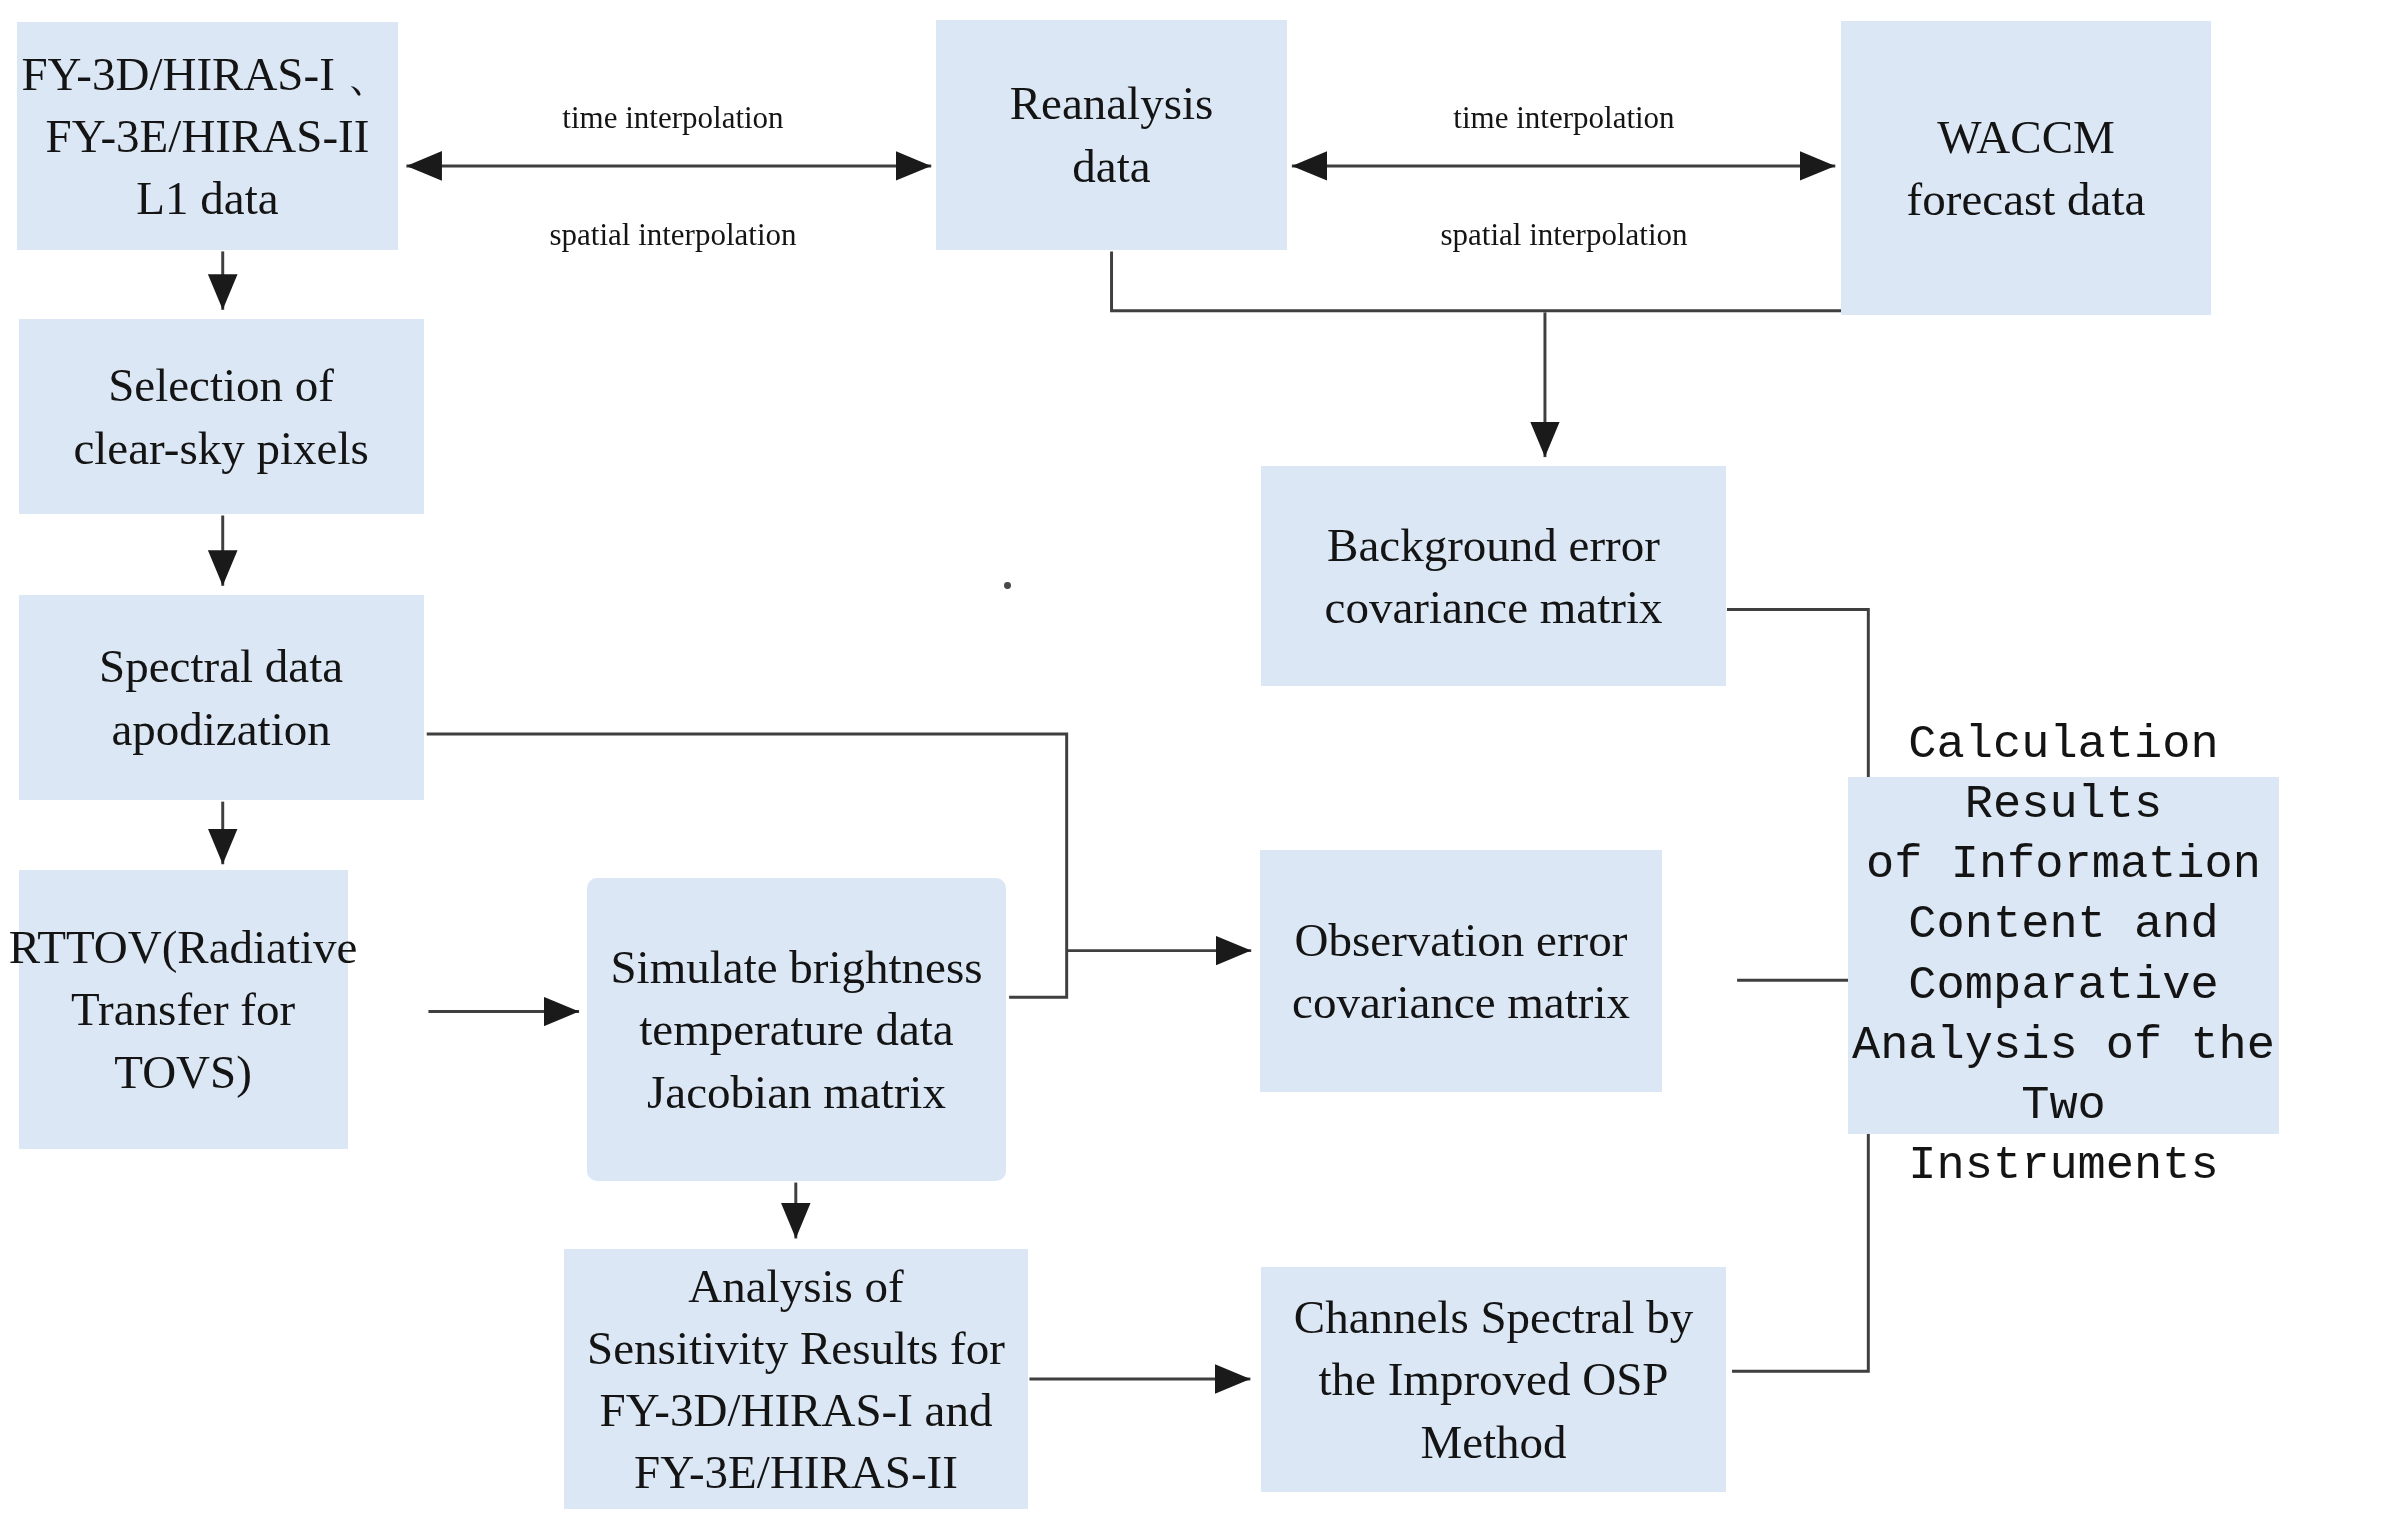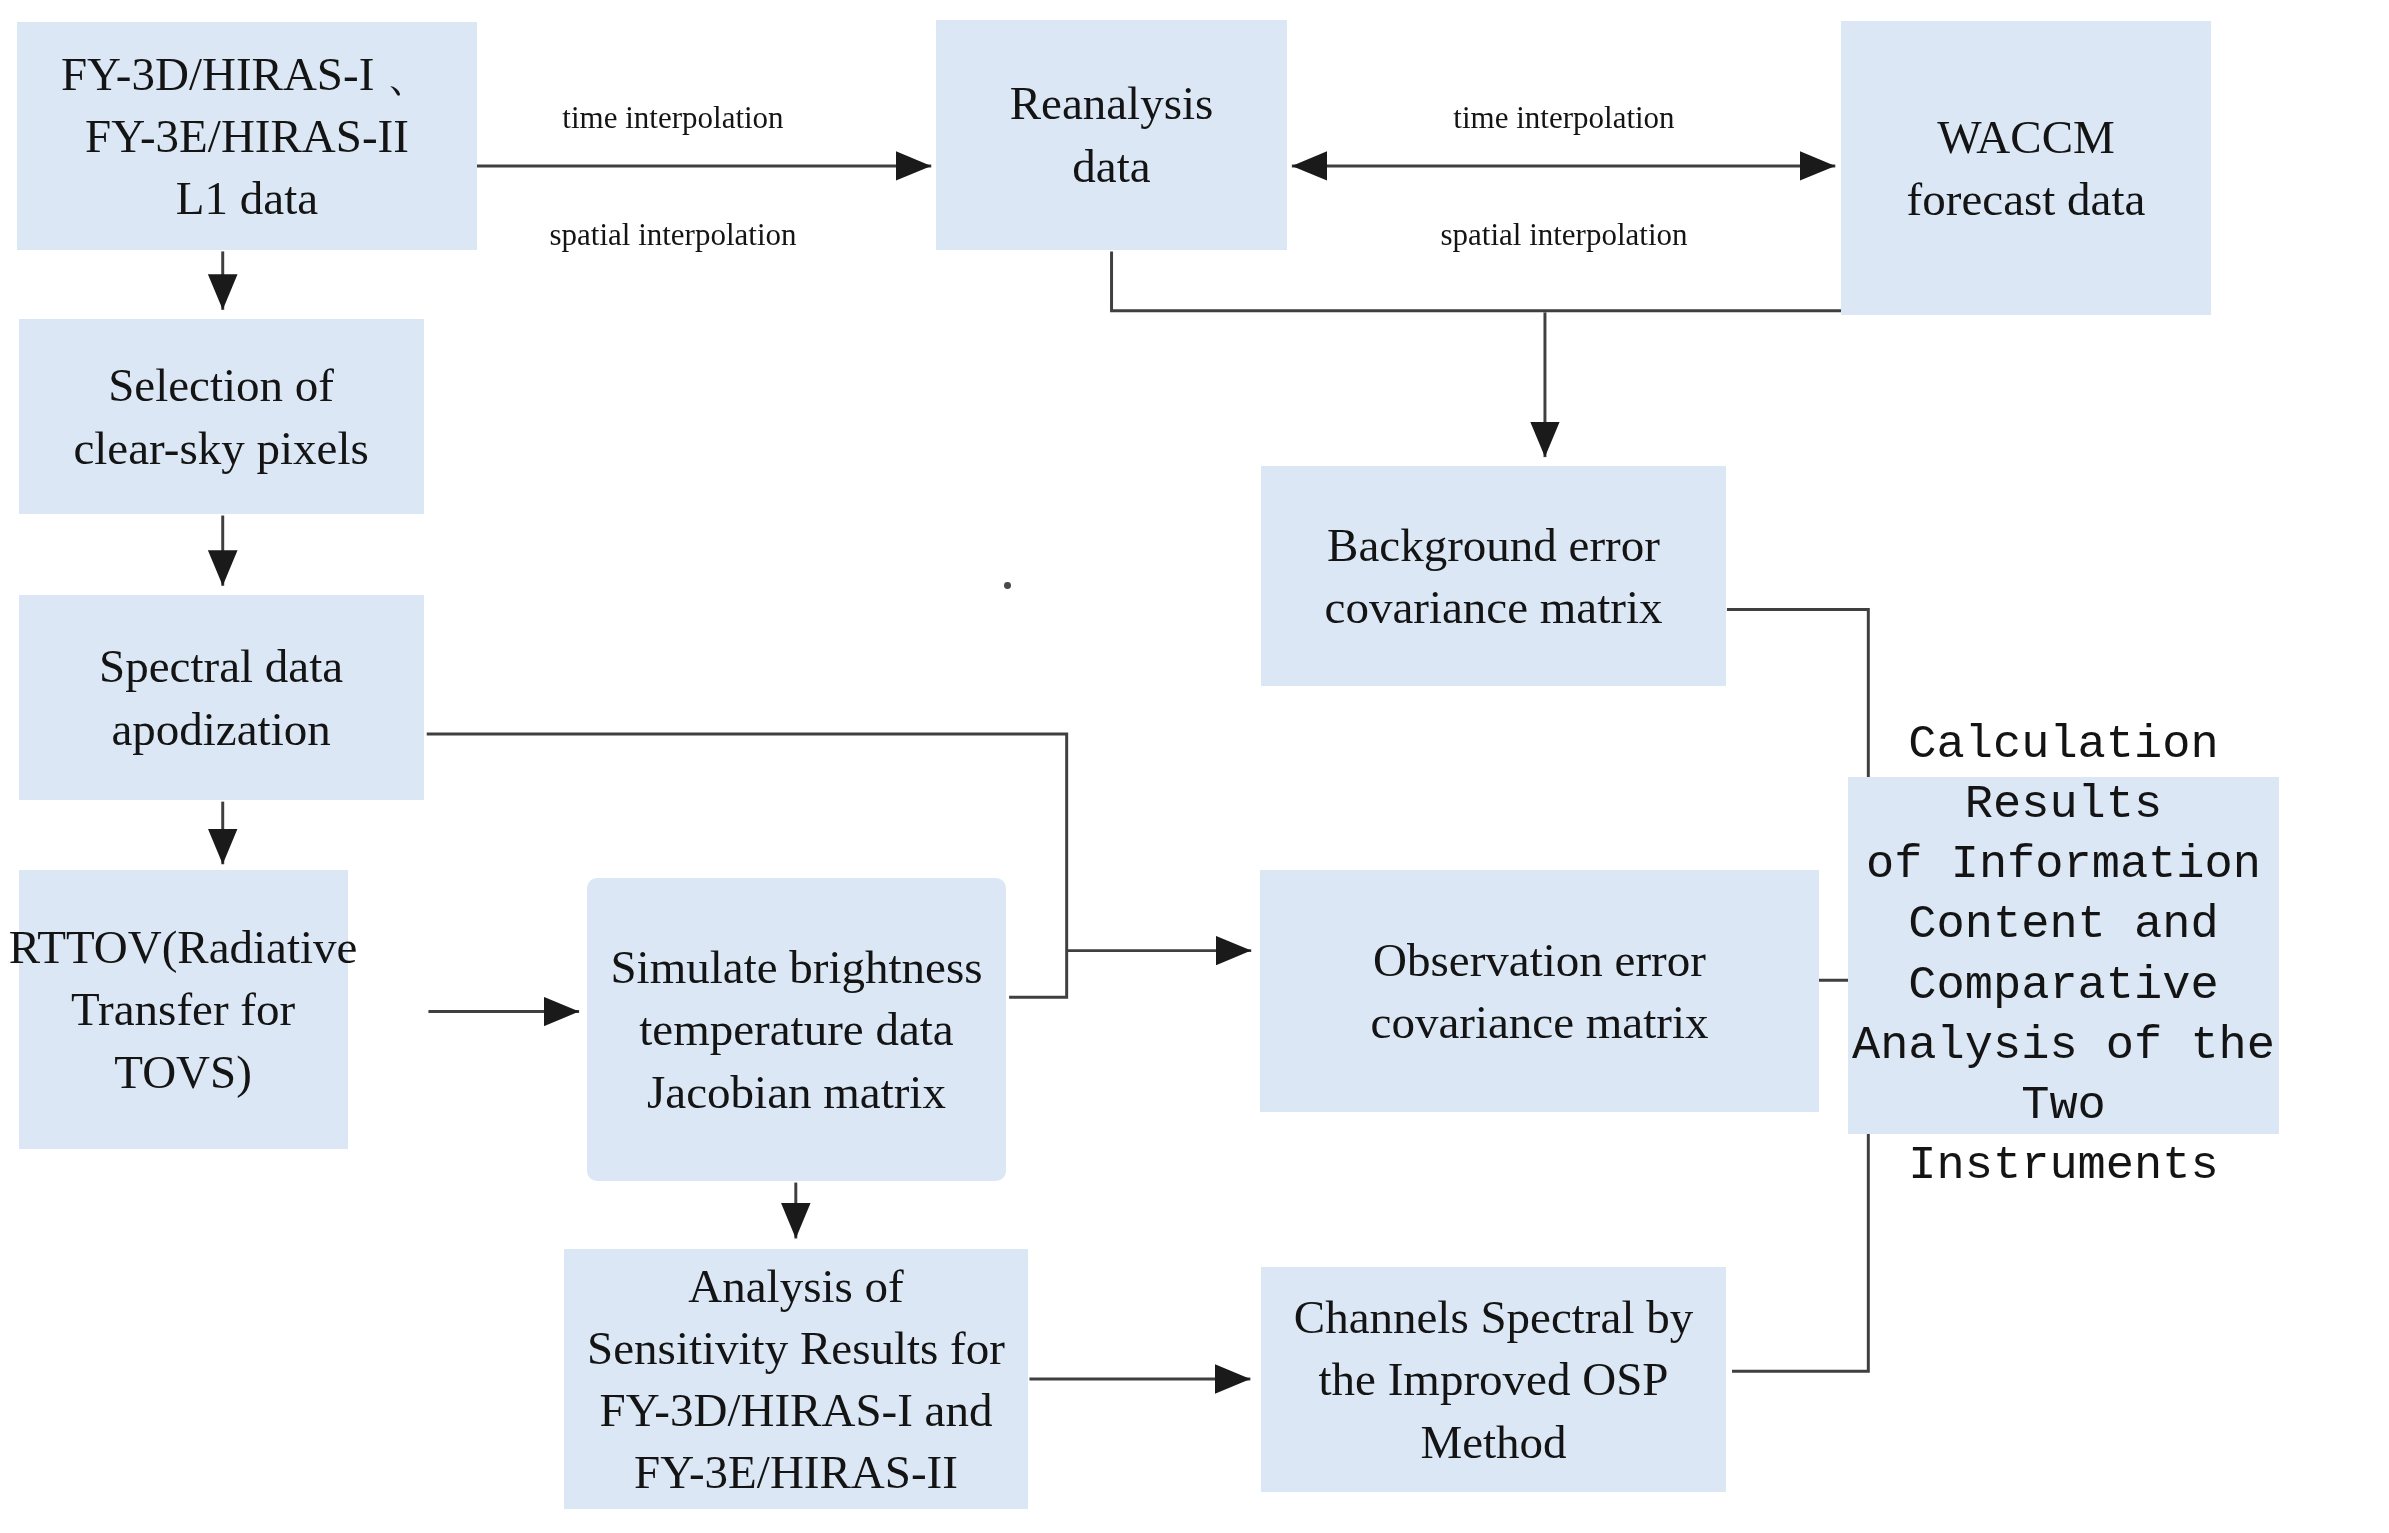--- a/index.html
+++ b/index.html
@@ -41,30 +41,30 @@
   .wires path{stroke:var(--line);stroke-width:3.5;fill:none;}
   .wires marker path{fill:var(--arrow);stroke:none;}
   .arrow-end{marker-end:url(#ah);}
   .arrow-both{marker-start:url(#ah);marker-end:url(#ah);}
   .stray-dot{
     position:absolute;left:1004px;top:582px;
     width:6.8px;height:6.8px;border-radius:50%;
     background:#4a4a4a;
   }
   
-  .n-l1        {left:17px;   top:22px;   width:460px; height:228px;}
+  .n-l1        {left:17px;   top:22px;   width:381px; height:228px;}
   .n-selection {left:18.6px;   top:319px;  width:405px; height:195px;}
   .n-spectral  {left:18.6px;   top:595px;  width:405px; height:205px;}
   .n-rttov     {left:18.6px;   top:870px; width:329px; height:279px;}
   .n-reanalysis{left:936px; top:19.5px;   width:351px; height:230px;}
   .n-waccm     {left:1841px; top:21px;   width:370px; height:294px;}
   .n-simulate  {left:587px;  top:878px; width:419px; height:303px;border-radius:10px;}
   .n-analysis  {left:564px;  top:1249px; width:464px; height:260px;}
   .n-bg        {left:1261px; top:466px;  width:465px; height:220px;}
-  .n-obs       {left:1260px; top:850px; width:559px; height:242px;margin-top:20px;}
+  .n-obs       {left:1260px; top:850px; width:402px; height:242px;}
   .n-channels  {left:1261px; top:1267px; width:465px; height:225px;}
   .n-calc      {left:1848px; top:777px;  width:431px; height:357px;font-family:Liberation Mono, monospace;}
   .n-calc .nl  {line-height:1.28;}
   
   .el-0{left:673px;  top:118px;}
   .el-1{left:673px;  top:235px;}
   .el-2{left:1564px; top:118px;}
   .el-3{left:1564px; top:235px;}
 </style>
 </head>

